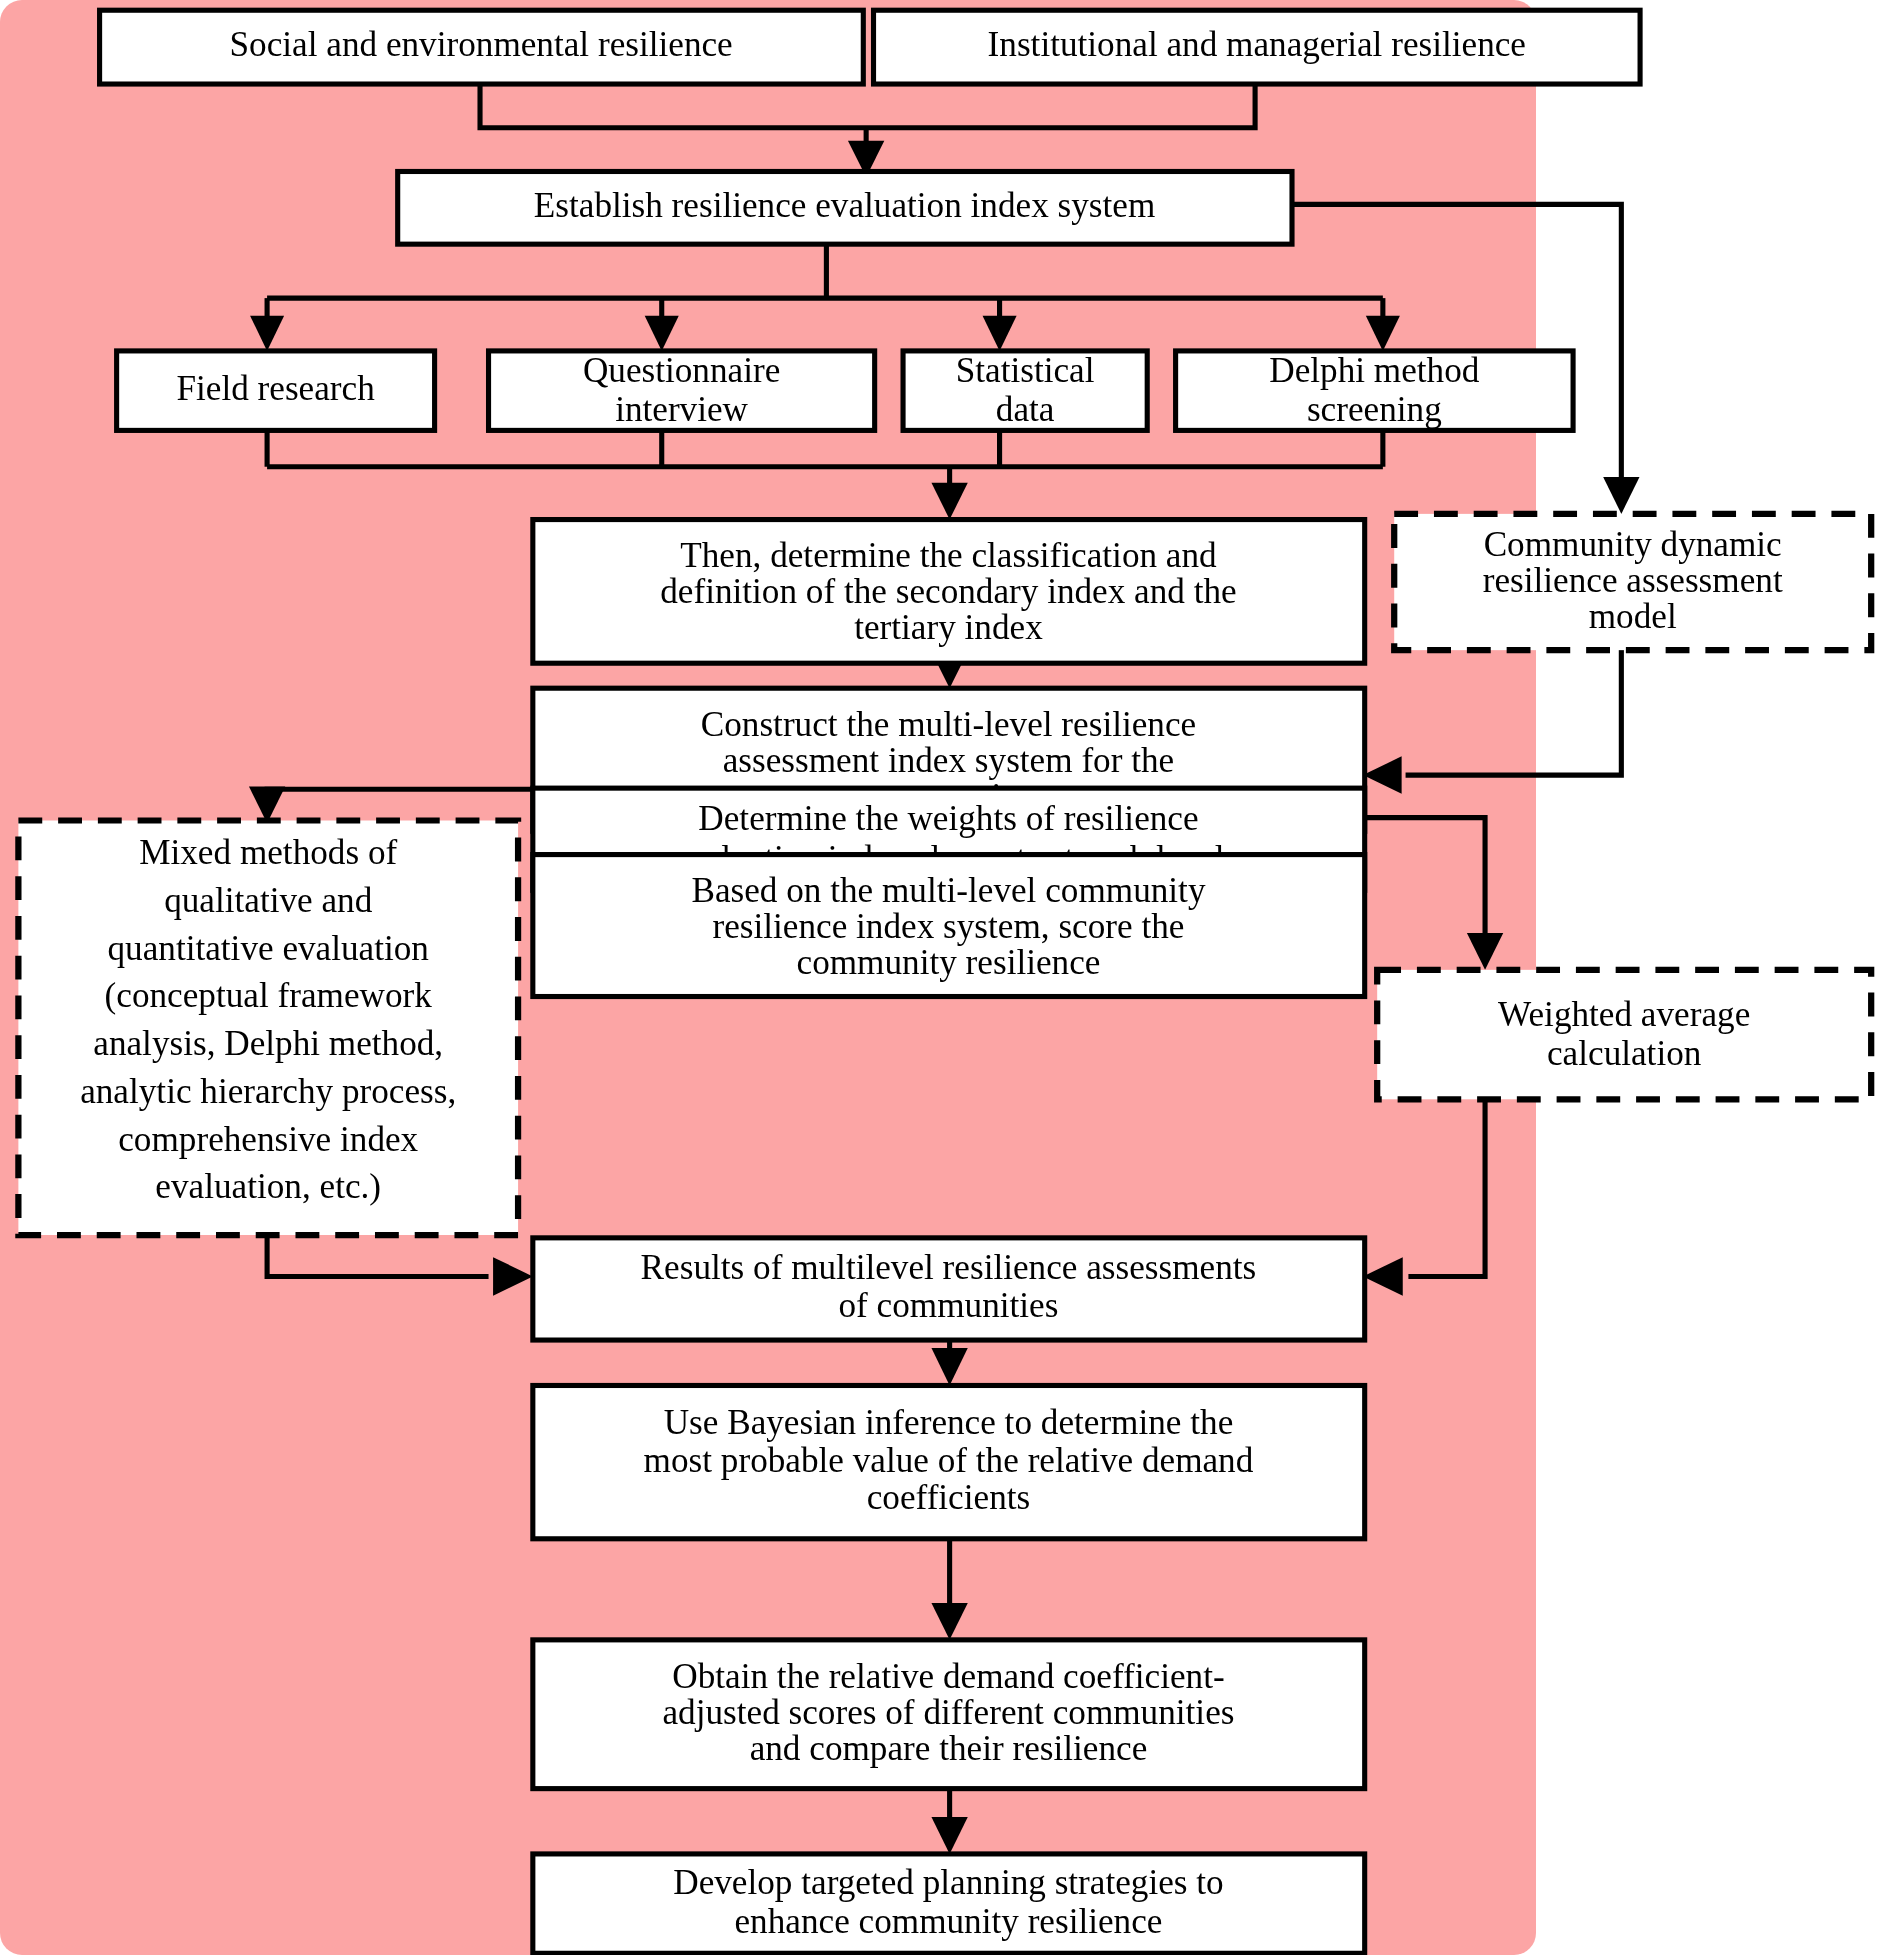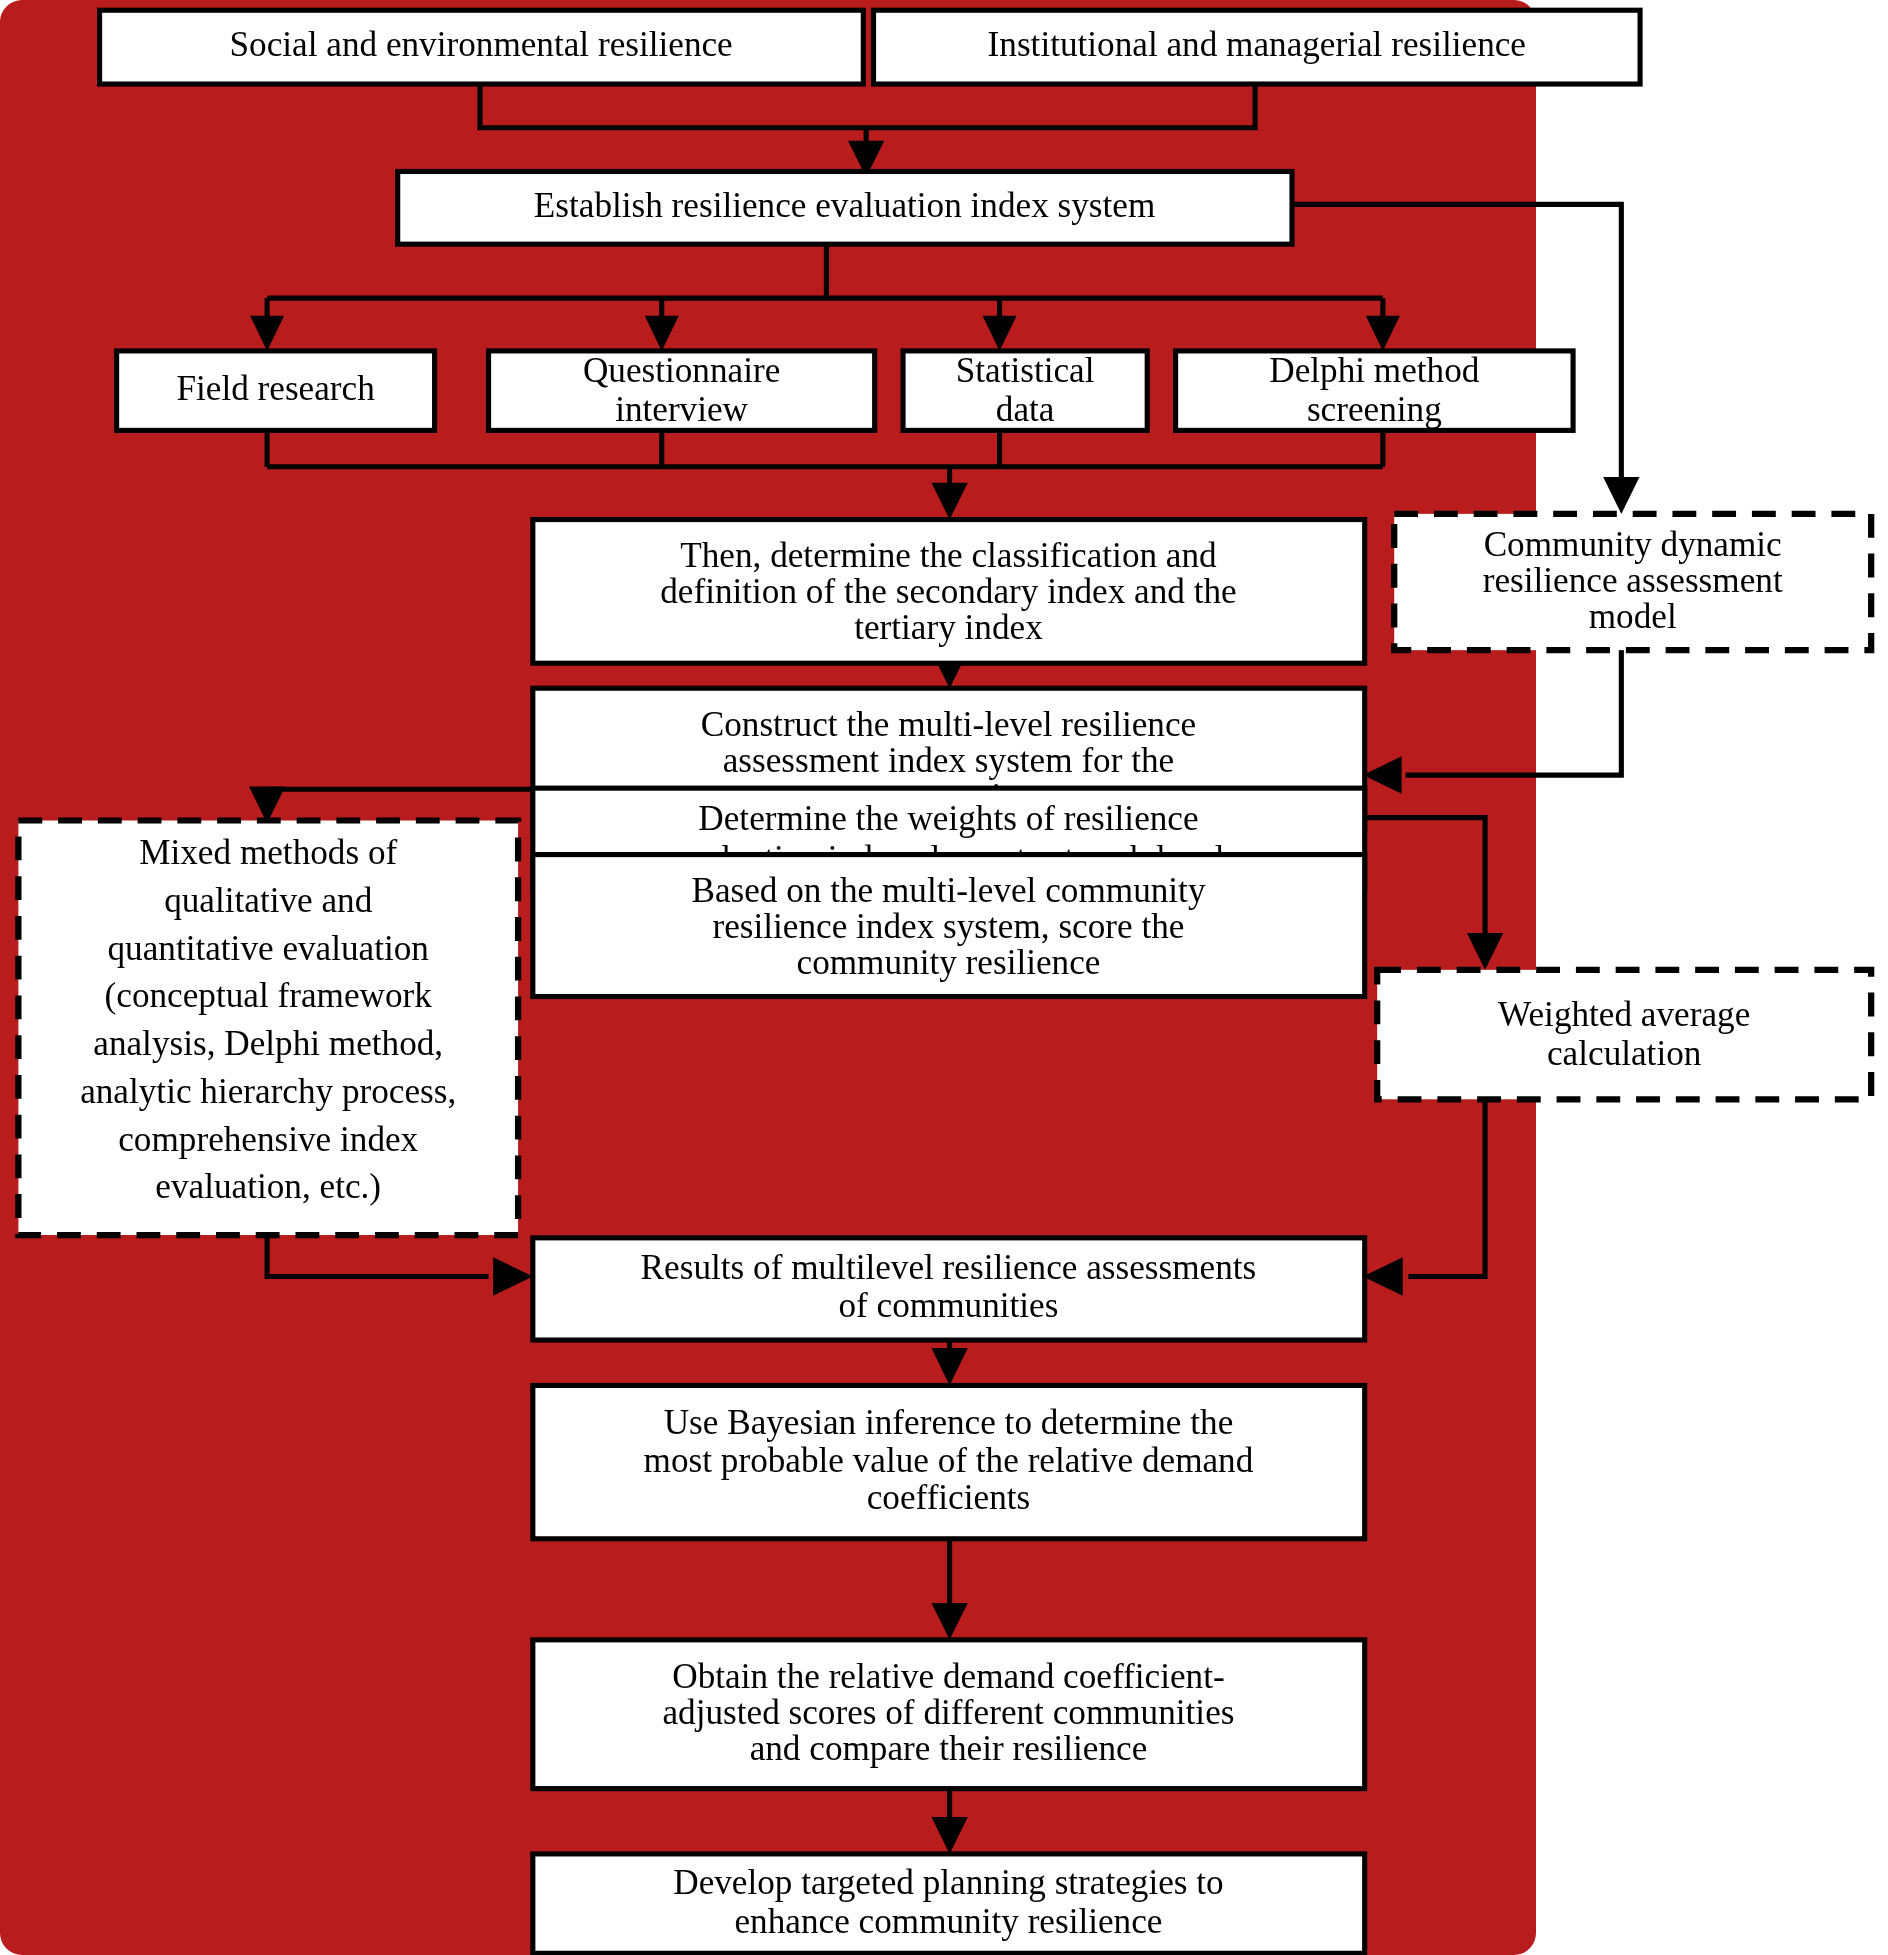--- a/index.html
+++ b/index.html
@@ -4,21 +4,21 @@
 <style>
   html, body {
     margin: 0;
     padding: 0;
     background: #ffffff;
   }
   #stage {
     position: relative;
     width: 1536px;
     height: 1955px;
-    background: #b91c1c;
+    background: #fca5a5;
     font-family: "Liberation Serif", "DejaVu Serif", serif;
     border-radius: 22px;
   }
   svg.flow {
     position: absolute;
     top: 0; left: 0;
     width: 1889px;
     height: 1955px;
   }
   .node-rect {

